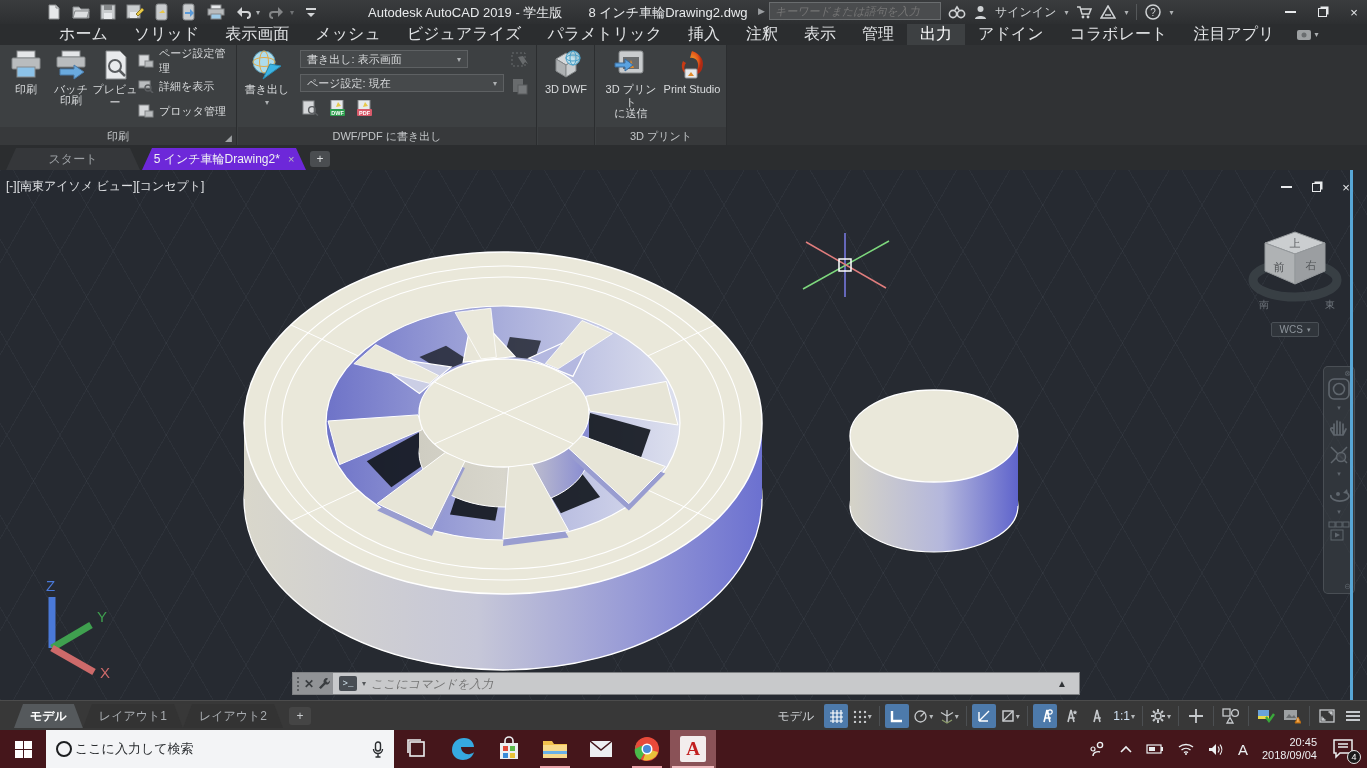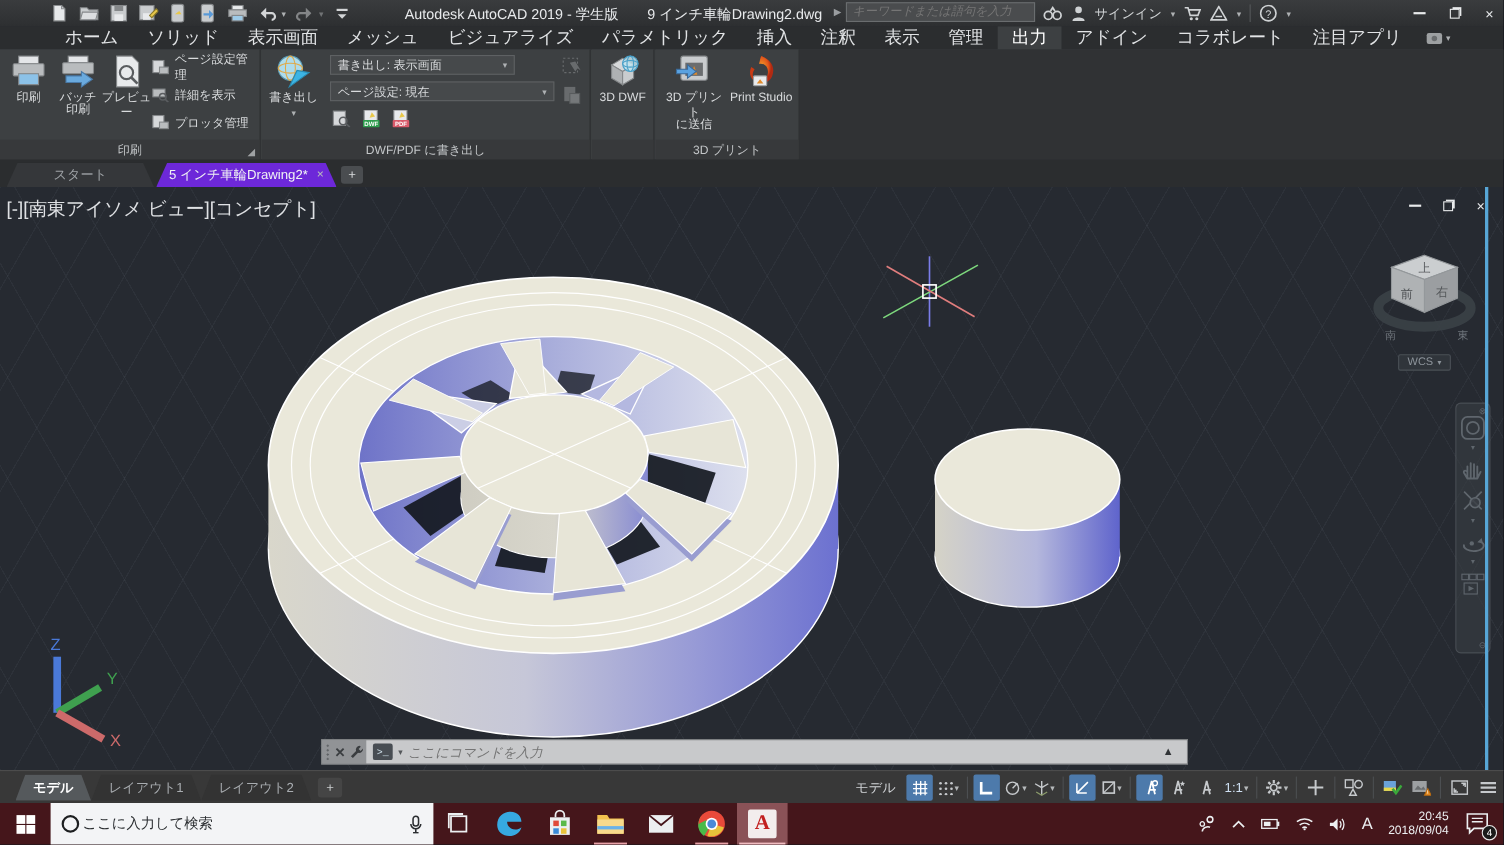--- a/index.html
+++ b/index.html
@@ -44,21 +44,21 @@
   .filetabs{position:absolute;left:0;top:145px;width:1367px;height:25px;background:#2b2d2f}
   .ftab{position:absolute;top:3px;height:22px;display:flex;align-items:center;justify-content:center;font-size:12px;clip-path:polygon(10px 0,calc(100% - 10px) 0,100% 100%,0 100%)}
   .ftab.start{left:6px;width:134px;background:#35373a;color:#9da1a5}
   .ftab.drawing{left:142px;width:164px;background:#6d28d9;color:#f0f2f4;gap:8px}
   .ftab.drawing .x{color:#b9bcbe;font-size:11px}
   .ftab-plus{position:absolute;left:310px;top:6px;width:20px;height:16px;background:#4a4d50;border-radius:3px;color:#d9dbdd;font-size:12px;display:flex;align-items:center;justify-content:center}
   
   .viewport{position:absolute;left:0;top:170px;width:1367px;height:530px;background-color:#262a31;
     background-image:repeating-linear-gradient(60deg,rgba(200,215,235,.045) 0 1px,transparent 1px 46px),
                      repeating-linear-gradient(120deg,rgba(200,215,235,.045) 0 1px,transparent 1px 46px);overflow:hidden}
-  .vp-label{position:absolute;left:6px;top:8px;font-size:17px;color:#dfe1e4}
+  .vp-label{position:absolute;left:6px;top:8px;font-size:12px;color:#dfe1e4}
   .vp-winbtns{position:absolute;right:14px;top:10px;display:flex;gap:16px;align-items:center;color:#e8eaec}
   .viewcube{position:absolute;right:22px;top:46px}
   .wcs-pill{position:absolute;right:48px;top:152px;width:48px;height:15px;background:#30353b;border:1px solid #4a5056;border-radius:2px;color:#8d949b;font-size:10px;display:flex;align-items:center;justify-content:center;gap:4px}
   .navbar{position:absolute;right:12px;top:196px;width:32px;height:228px;background:rgba(58,63,69,.55);border:1px solid rgba(120,126,132,.35);border-radius:5px;display:flex;flex-direction:column;align-items:center;padding-top:10px;gap:4px;color:#5f666d}
   .navbar .nx{position:absolute;top:2px;right:3px;font-size:8px}
   .navbar .nmin{position:absolute;bottom:2px;right:3px;font-size:8px}
   .navbar .ncaret{font-size:7px;line-height:6px}
   .blue-edge{position:absolute;right:14px;top:0;width:3px;height:530px;background:#57a6d6}
   
   .cmdbar{position:absolute;left:292px;top:502px;width:788px;height:23px;display:flex;background:#97999c;border:1px solid #7d7f82}
@@ -171,21 +171,21 @@
         </span>
         <span class="caret dim">▾</span>
       <span class="qi">
           <svg width="12" height="12">
             <rect x="1" y="2" width="10" height="2" fill="#d3d5d7"></rect>
             <path d="M2 7l4 4 4-4z" fill="#d3d5d7"></path>
           </svg>
         </span>
     </div>
     <div class="title-text">
-      <span>Autodesk AutoCAD 2019 - 学生版</span><span class="fn">9 インチ車輪Drawing2.dwg</span>
+      <span>Autodesk AutoCAD 2019 - 学生版</span><span class="fn">8 インチ車輪Drawing2.dwg</span>
     </div>
     <div class="tb-search">
       <span class="tri">▶</span>
       <input placeholder="キーワードまたは語句を入力" style="">
     </div>
     <div class="tb-icons">
       <span>
           <svg width="18" height="14">
             <circle cx="5" cy="9" r="3.6" fill="none" stroke="#cfd2d4" stroke-width="1.6"></circle>
             <circle cx="13" cy="9" r="3.6" fill="none" stroke="#cfd2d4" stroke-width="1.6"></circle>

